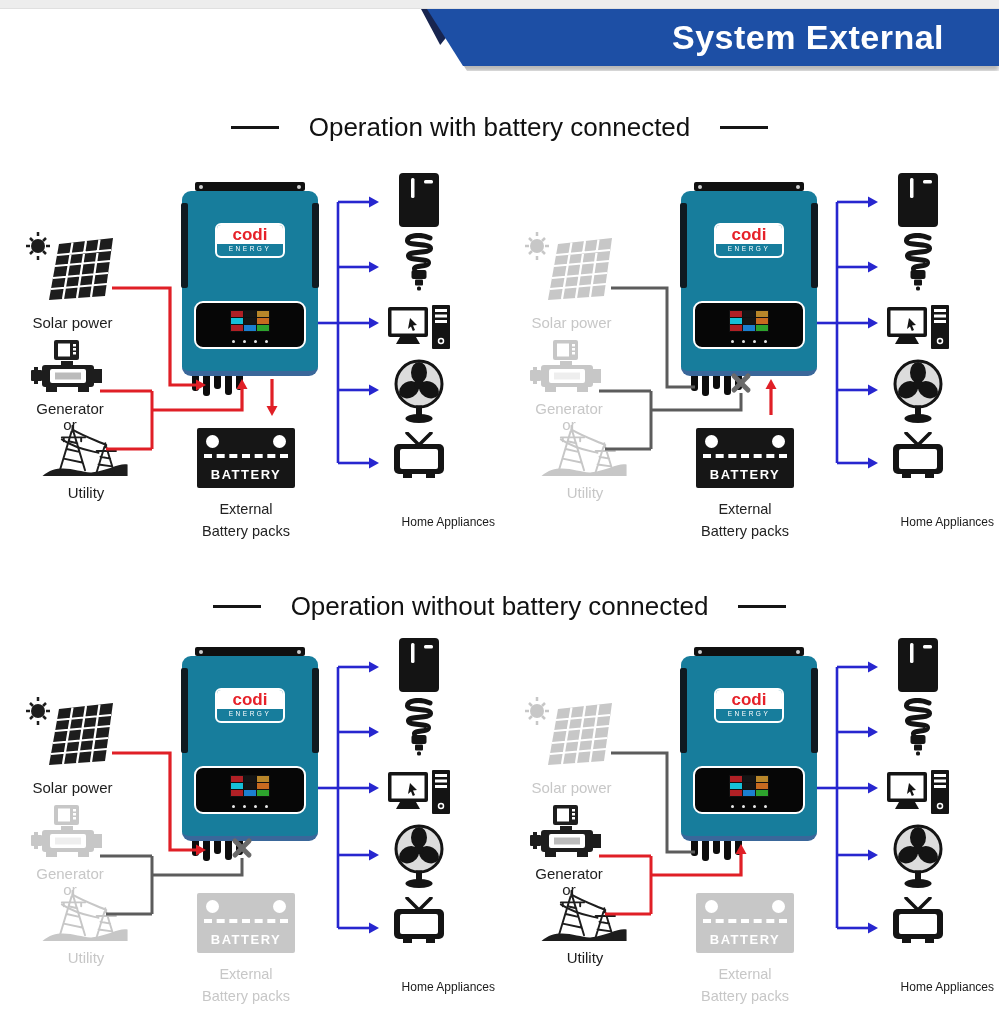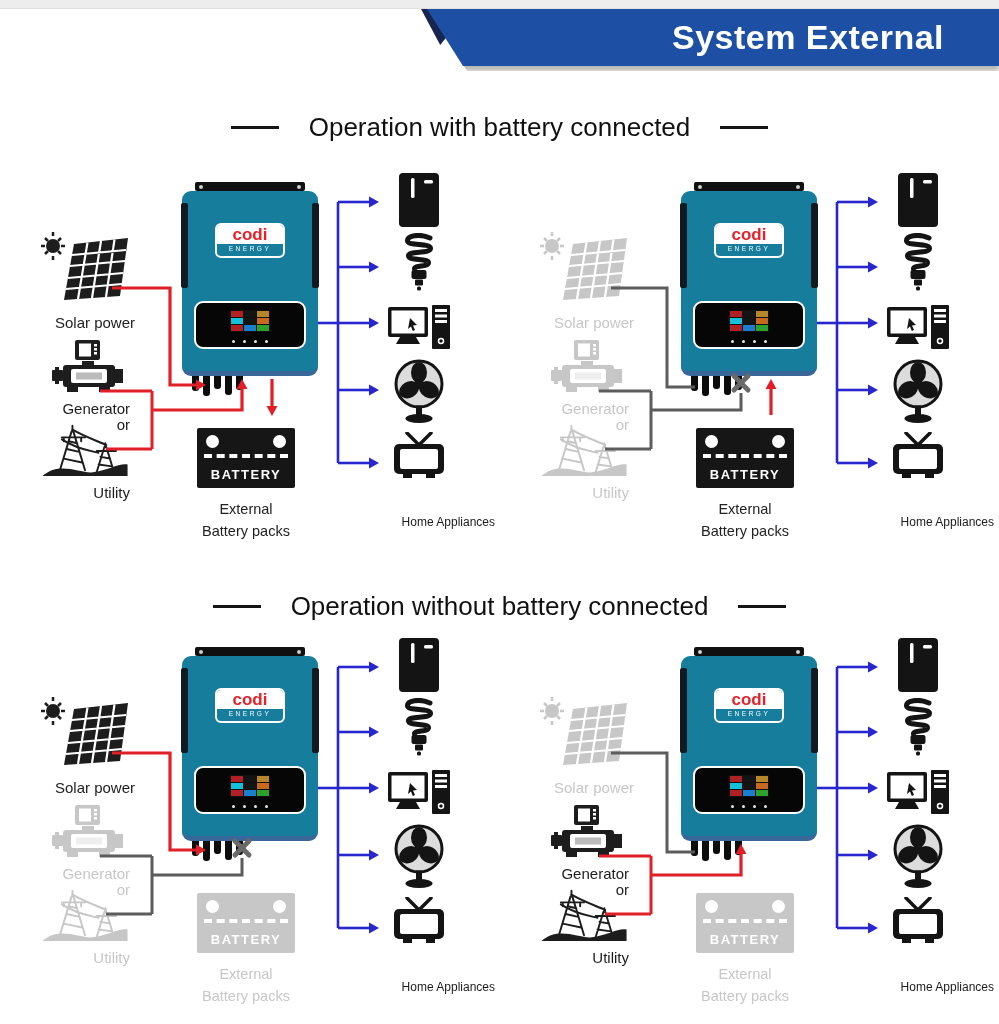--- a/index.html
+++ b/index.html
@@ -23,26 +23,26 @@
 
   
   .sec-title{position:absolute;left:0;right:0;display:flex;justify-content:center;align-items:center;gap:30px;}
   .sec-title .txt{font-size:26px;font-weight:500;color:#111;}
   .dash{width:48px;height:3px;background:#151515;}
 
   
   .panel{position:absolute;width:500px;height:410px;}
   .wires{position:absolute;left:0;top:0;width:500px;height:410px;pointer-events:none;z-index:6;}
 
-  .src{position:absolute;text-align:right;color:#1d1d1d;}
+  .src{position:absolute;text-align:center;color:#1d1d1d;}
   .src .lbl{font-size:15px;line-height:16px;margin-top:3px;}
   .src.off{color:var(--inactive);}
   .solar{left:10px;top:70px;width:125px;}
   .gen{left:10px;top:180px;width:120px;}
-  .util{left:10px;top:260px;width:120px;}
+  .util{left:26px;top:260px;width:120px;}
 
   
   .inverter{position:absolute;left:182px;top:22px;width:136px;z-index:2;}
   .inv-bracket{position:relative;margin:0 13px;height:9px;background:#101010;border-radius:2px;}
   .inv-bracket::before,.inv-bracket::after{content:"";position:absolute;top:2.5px;width:4px;height:4px;border-radius:50%;background:#cfcfcf;}
   .inv-bracket::before{left:4px;} .inv-bracket::after{right:4px;}
   .inv-body{position:relative;height:180px;background:var(--teal);border-radius:9px;
     border-bottom:5px solid #3a679a;box-sizing:content-box;}
   .fin{position:absolute;top:12px;width:7px;height:85px;background:#0f1a21;border-radius:2px;}
   .fin.l{left:-1px;} .fin.r{right:-1px;}

